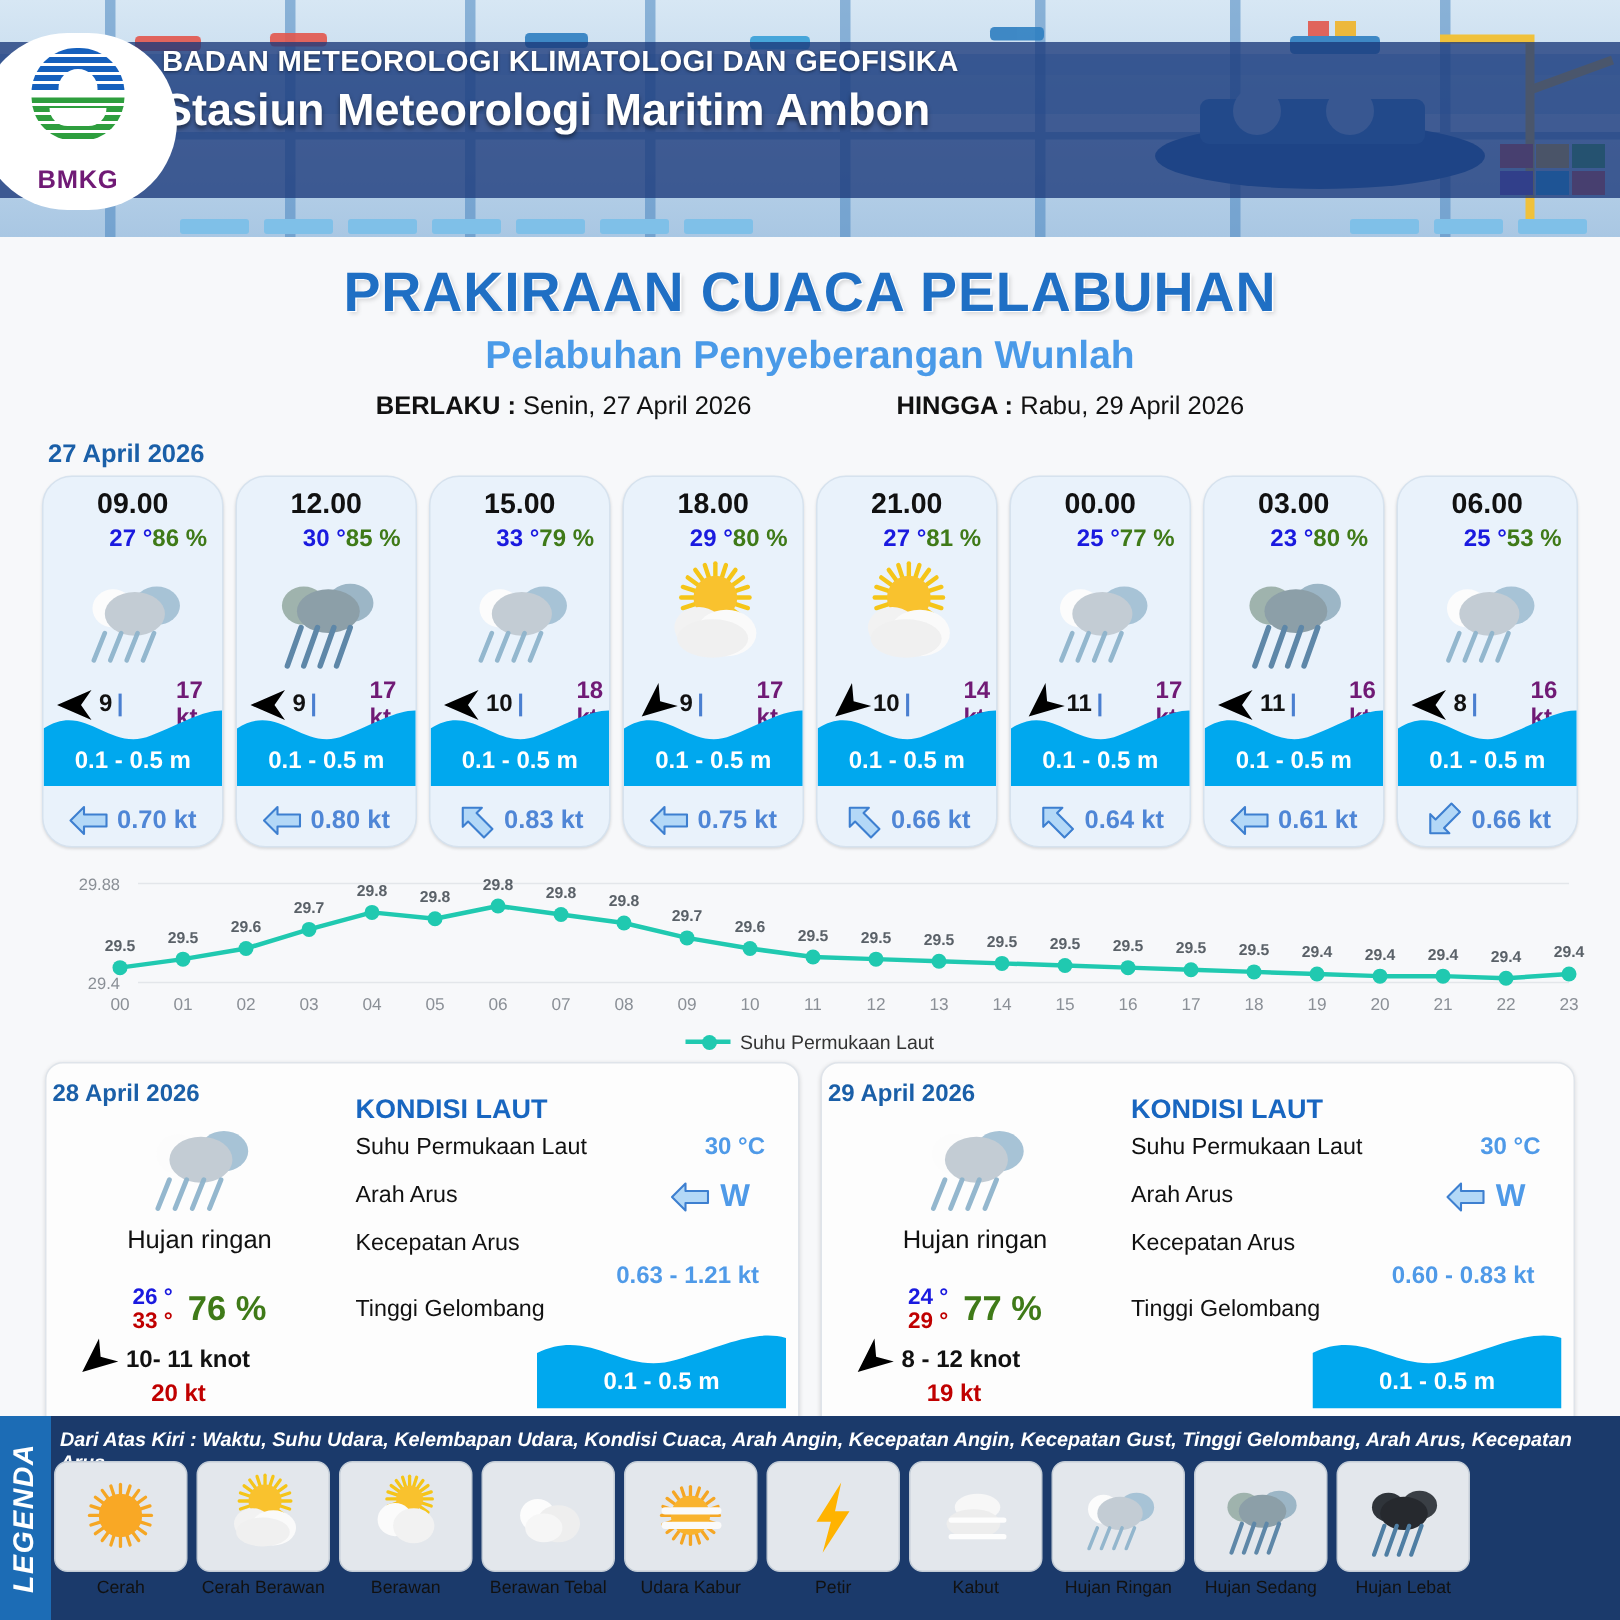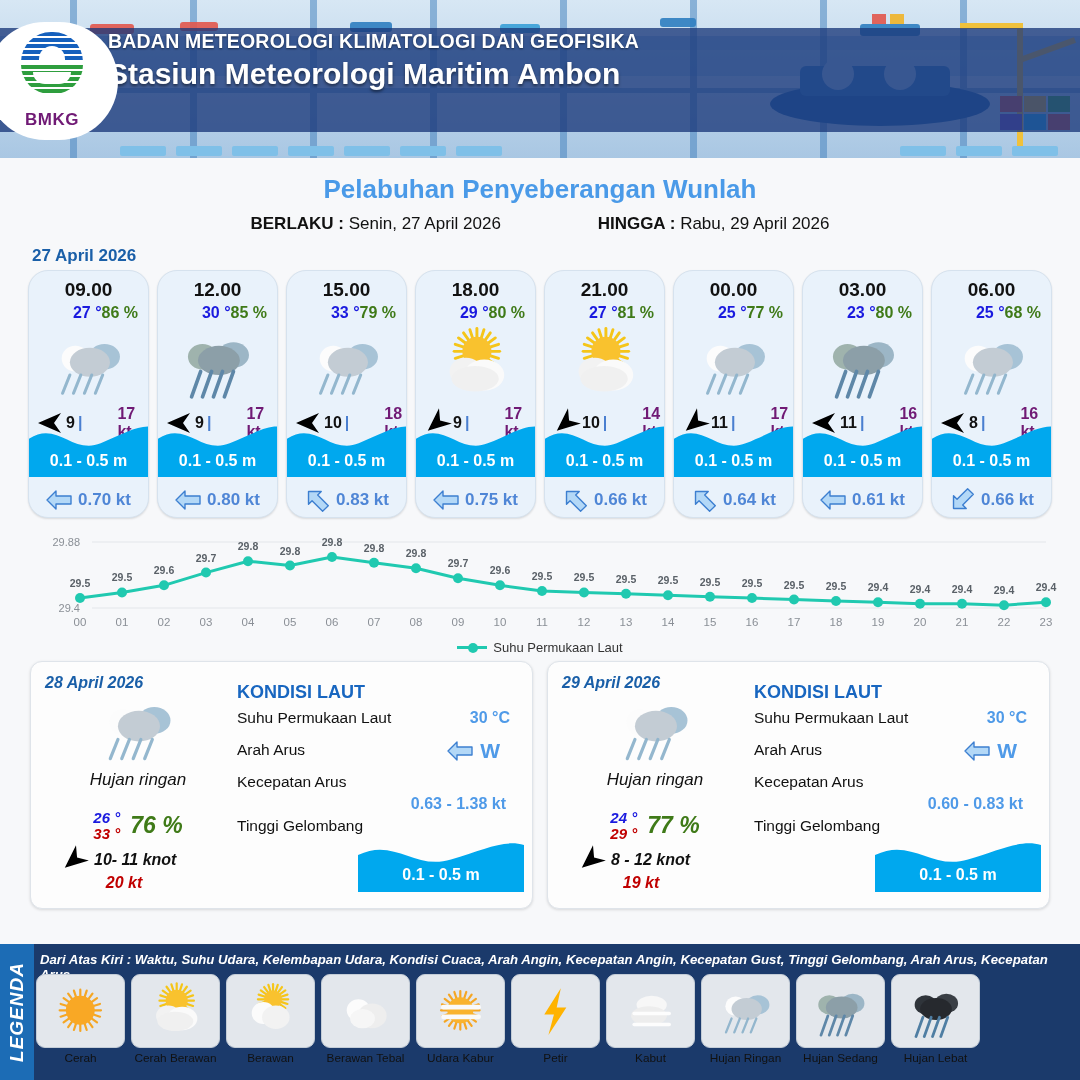--- a/index.html
+++ b/index.html
@@ -106,21 +106,21 @@
   .lg-line { display:inline-block; width:30px; height:3px; background:#20c9b0; position:relative; }
   .lg-dot { position:absolute; left:11px; top:-3.5px; width:10px; height:10px; border-radius:5px; background:#20c9b0; }
 
   
   .panels { display:flex; gap:14px; padding:6px 30px 0 30px; }
   .panel {
     flex:1; background:#fdfdfd; border:1px solid #dfe4ea; border-radius:12px;
     box-shadow: 0 1px 3px rgba(0,0,0,.13);
     height:248px; position:relative; display:flex;
   }
-  .pn-left { width:200px; position:relative; padding:12px 0 0 14px;font-style:italic; }
+  .pn-left { width:200px; position:relative; padding:12px 0 0 4px; }
   .pn-date { font-size:16px; font-weight:bold; color:#1a5fa8; }
   .pn-icon { height:78px; display:flex; align-items:center; justify-content:center; margin-top:-2px; }
   .pn-cond { text-align:center; font-size:17px; color:#111; margin-top:2px; }
   .pn-tempbox { display:flex; align-items:center; justify-content:center; gap:10px; margin-top:20px; }
   .pn-temps { line-height:1.05; }
   .pn-tmin { font-size:15px; font-weight:bold; color:#1a1adf; }
   .pn-tmax { font-size:15px; font-weight:bold; color:#c00000; }
   .pn-hum { font-size:23px; font-weight:bold; color:#3f7a18; }
   .pn-wind { display:flex; align-items:center; gap:7px; margin-top:7px; padding-left:16px; }
   .pn-wind-txt { font-size:16px; font-weight:bold; color:#111; }
@@ -256,20 +256,21 @@
     <div class="bmkg-text">BMKG</div>
   </div>
 
   <div class="hdr-text">
     <div class="hdr-line1">BADAN METEOROLOGI KLIMATOLOGI DAN GEOFISIKA</div>
     <div class="hdr-line2">Stasiun Meteorologi Maritim Ambon</div>
   </div>
 </div>
 
 <div class="title-block">
+  <div class="t-main">PRAKIRAAN CUACA PELABUHAN</div>
   <div class="t-sub">Pelabuhan Penyeberangan Wunlah</div>
   <div class="t-valid">
     <span class="g1">
       <span class="lbl">BERLAKU :</span>
       <span>Senin, 27 April 2026</span>
     </span>
     <span>
       <span class="lbl">HINGGA :</span>
       <span>Rabu, 29 April 2026</span>
     </span>
@@ -624,21 +625,21 @@
     <polygon points="1,11 10,2 10,7 25,7 25,15 10,15 10,20" fill="#b3d8f7" stroke="#3d7fd0" stroke-width="1.4" stroke-linejoin="round"></polygon>
           </svg>
         </span>
       <span class="c-curr-txt">0.61 kt</span>
     </div>
     </div>
     <div class="card">
     <div class="c-time">06.00</div>
     <div class="c-row">
       <span class="c-temp">25 °</span>
-      <span class="c-hum">68 %</span>
+      <span class="c-hum">53 %</span>
     </div>
     <div class="c-icon">
         <svg width="82" height="82" viewBox="0 0 90 90">
           <ellipse cx="62" cy="36" rx="17" ry="14" fill="#a7c3d6"></ellipse>
         <ellipse cx="30" cy="38" rx="15" ry="14" fill="#fcfcfc"></ellipse>
         <ellipse cx="46" cy="42" rx="22" ry="16" fill="#c3ccd4"></ellipse>
 
     <g stroke="#8fb4cc" stroke-width="3.4" stroke-linecap="round" opacity="0.95">
       <line x1="24" y1="56" x2="16" y2="76"></line>
       <line x1="36" y1="56" x2="28" y2="76"></line>
@@ -811,21 +812,21 @@
           <span>
               <svg width="26" height="22" viewBox="0 0 26 22" style="transform:rotate(0deg)">
     <polygon points="1,11 10,2 10,7 25,7 25,15 10,15 10,20" fill="#b3d8f7" stroke="#3d7fd0" stroke-width="1.4" stroke-linejoin="round"></polygon>
               </svg>
             </span>
           <span class="wlabel">W</span>
         </span>
       </div>
       <div class="kv">
         <span class="k">Kecepatan Arus</span>
-        <span class="v2">0.63 - 1.38 kt</span>
+        <span class="v2">0.63 - 1.21 kt</span>
       </div>
       <div class="kv" style="margin-top:12px">
         <span class="k">Tinggi Gelombang</span>
       </div>
       <div class="pn-wavebox">
         <svg width="166" height="56" viewBox="0 0 166 56" preserveAspectRatio="none">
     <path d="M0,19.040000000000003 C 36.52,1.12 56.440000000000005,34.72 92.96000000000001,23.52
       C 126.16,13.44 146.08,3.36 166,8.96 L 166,56 L 0,56 Z" fill="#00a8ee"></path>
           </svg>
         <div class="pn-wave-txt">0.1 - 0.5 m</div>

